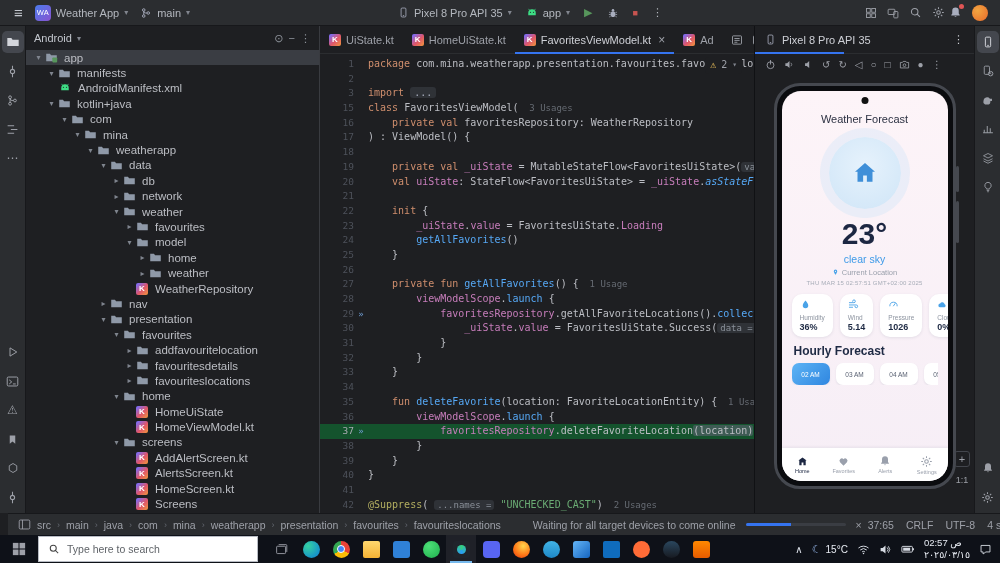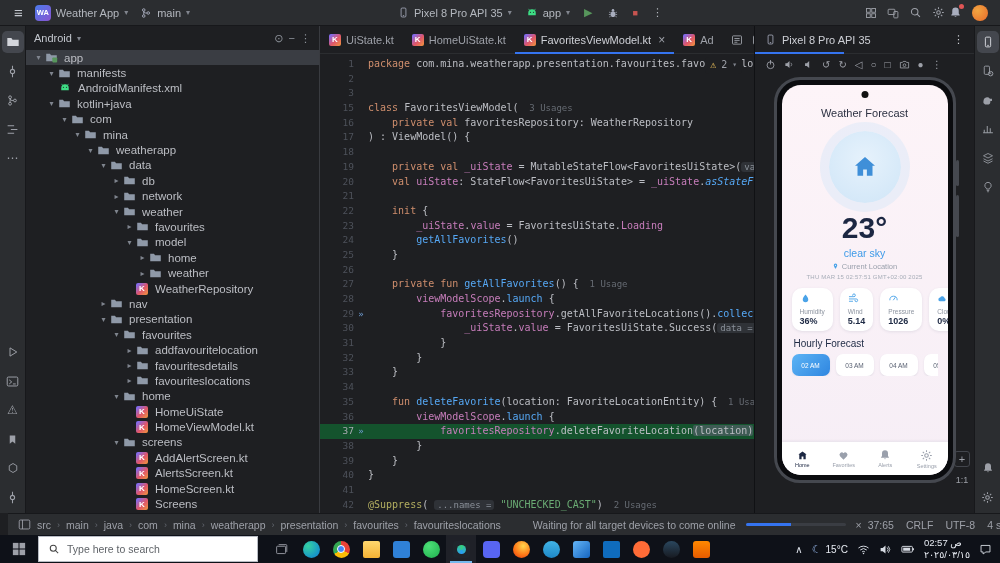--- a/index.html
+++ b/index.html
@@ -4,21 +4,21 @@
 <style>
 *{box-sizing:border-box;margin:0;padding:0}
 html,body{width:1000px;height:563px;overflow:hidden;background:#1e1f22;font-family:"Liberation Sans",sans-serif;font-size:11px;color:#bcbec4}
 .stage{position:relative;width:1000px;height:563px}
 .ic{display:inline-flex;align-items:center;justify-content:center;color:#9da0a8;line-height:1}
 .ic svg{display:block}
 
 .titlebar{position:absolute;left:0;top:0;width:1000px;height:26px;background:#2b2d30;border-bottom:1px solid #17181b;display:flex;align-items:center;padding:0 8px;color:#b4b8bf;z-index:6}
 .tb-btn{display:flex;align-items:center;gap:5px;padding:3px 6px;border-radius:5px;white-space:nowrap}
 .hamb{font-size:15px;color:#c3c7ce;padding:0 6px}
-.proj-badge{width:16px;height:16px;border-radius:4px;background:linear-gradient(135deg,#4b7bec,#8854d0);color:#fff;font-size:7.5px;font-weight:bold;display:flex;align-items:center;justify-content:center}
+.proj-badge{width:16px;height:16px;border-radius:4px;background:linear-gradient(135deg,#4b7bec,#8854d0);color:#fff;font-size:7.5px;font-weight:normal;display:flex;align-items:center;justify-content:center}
 .chev{font-size:8px;color:#81858e}
 .tb-center{display:flex;align-items:center;gap:2px;margin-left:auto;margin-right:auto}
 .tb-right{display:flex;align-items:center;gap:10px;padding-right:4px}
 .avatar{width:16px;height:16px;border-radius:50%;background:radial-gradient(circle at 35% 35%,#f2a541,#e86a2a)}
 .bell-wrap{position:relative}
 .bell-dot{position:absolute;right:-2px;top:-2px;width:5px;height:5px;border-radius:50%;background:#e05555}
 .play{color:#57965c;font-size:11px}
 .stopic{color:#c75450;font-size:9px}
 
 .strip{position:absolute;top:26px;width:26px;height:487px;background:#2b2d30;display:flex;flex-direction:column;align-items:center;padding:5px 0;gap:7px;z-index:5}
@@ -59,36 +59,36 @@
 .usage{color:#666b73;font-size:9px}
 .selhl{background:#3e5b54;border-radius:2px}
 .inspect{position:absolute;top:3px;right:12px;display:flex;align-items:center;gap:5px;color:#9da0a8;font-size:10px;background:#1e1f22;padding:1px 5px;border-radius:4px}
 .warn-tri{color:#f2c55c;font-size:10px}
 
 .device-panel{position:absolute;left:754px;top:26px;width:220px;height:487px;background:#1e1f22;border-left:1px solid #101114;display:flex;flex-direction:column;z-index:4}
 .dev-tabbar{height:28px;display:flex;align-items:center;gap:6px;padding:0 10px;font-size:11px;color:#ced0d6;border-bottom:1px solid #2b2d30;position:relative}
 .dev-tabbar::after{content:"";position:absolute;left:0;right:130px;bottom:-1px;height:2px;background:#3574f0}
 .dev-toolbar{height:21px;display:flex;align-items:center;gap:8px;padding:0 10px;color:#9da0a8;font-size:10px}
 .phone-wrap{flex:1;display:flex;justify-content:center;position:relative}
-.phone{width:182px;height:406px;background:#0b0c0f;border:3px solid #45484f;border-radius:26px;padding:5px;position:relative;margin-top:2px}
+.phone{width:182px;height:406px;background:#0b0c0f;border:3px solid #45484f;border-radius:26px;padding:5px;position:relative;margin-top:8px}
 .sbtn{position:absolute;right:-6px;width:3px;background:#45484f;border-radius:2px}
 .sbtn.b1{top:80px;height:26px}.sbtn.b2{top:115px;height:42px}
 .screenp{width:100%;height:100%;border-radius:19px;background:linear-gradient(180deg,#fdf4f8,#f6eef6);overflow:hidden;display:flex;flex-direction:column;position:relative}
 .cam{position:absolute;top:6px;left:50%;transform:translateX(-50%);width:7px;height:7px;background:#111;border-radius:50%}
 .app-title{margin-top:22px;text-align:center;font-size:11px;color:#2c3142}
 .big-circle{width:72px;height:72px;border-radius:50%;background:radial-gradient(circle at 50% 40%,#e6f2fc,#cfe5f7);margin:12px auto 0;display:flex;align-items:center;justify-content:center;box-shadow:0 0 0 9px rgba(207,229,247,.38)}
 .temp{text-align:center;font-size:30px;color:#1c2742;font-weight:bold;margin-top:10px;line-height:1}
 .cond{text-align:center;font-size:10.5px;color:#3d9ae8;margin-top:4px}
 .locrow{display:flex;justify-content:center;align-items:center;gap:3px;font-size:7.5px;color:#9aa0ac;margin-top:3px}
 .dt{font-size:6px;color:#a7adb8;text-align:center;margin-top:3px;letter-spacing:.2px}
 .cards{display:grid;grid-template-columns:1fr 1fr 1fr 1fr;gap:7px;margin:8px 10px 0}
 .card{background:#fff;border-radius:10px;padding:5px 8px;box-shadow:0 1px 3px rgba(40,60,90,.1)}
 .card .lab{font-size:6.5px;color:#8d94a0;margin-top:2px}
 .card .val{font-size:9px;color:#1e2a44;font-weight:bold;margin-top:1px}
-.hf-title{margin:7px 12px 5px;font-size:10px;font-weight:normal;color:#1e2a44}
+.hf-title{margin:7px 12px 5px;font-size:12px;font-weight:bold;color:#1e2a44}
 .hours{display:flex;gap:6px;margin:0 10px;overflow:hidden}
 .chip{flex:none;width:38px;height:22px;border-radius:7px;background:#fff;display:flex;align-items:center;justify-content:center;font-size:6.5px;color:#5a6273;box-shadow:0 1px 2px rgba(40,60,90,.1)}
 .chip.active{background:linear-gradient(135deg,#5db4f5,#2f86e0);color:#fff}
 .pnav{margin-top:auto;background:#fff;height:33px;display:flex;border-radius:0 0 18px 18px;box-shadow:0 -1px 3px rgba(40,60,90,.08)}
 .pnav-item{flex:1;display:flex;flex-direction:column;align-items:center;justify-content:center;gap:1px;color:#9aa0ac;font-size:5.5px}
 .pnav-item.active{color:#1c2742}
 .zoomcol{position:absolute;right:4px;bottom:28px;display:flex;flex-direction:column;gap:8px;align-items:center;color:#9da0a8;font-size:9px}
 .zbtn{width:16px;height:16px;border:1px solid #43464d;border-radius:3px;display:flex;align-items:center;justify-content:center;font-size:11px}
 
 .statusbar{position:absolute;left:8px;top:513px;width:1000px;height:22px;background:#2b2d30;border-top:1px solid #17181b;display:flex;align-items:center;padding:0 10px;gap:6px;font-size:10.5px;color:#9da0a8;z-index:6}
@@ -616,20 +616,21 @@
             <span class="ct"><span class="kw">package </span><span class="pl">com.mina.weatherapp.presentation.favourites.favouritesloc</span></span>
           </div>
           <div class="cl">
             <span class="gut">2</span>
             <span class="mkr"></span>
             <span class="ct"></span>
           </div>
           <div class="cl">
             <span class="gut">3</span>
             <span class="mkr"></span>
+            <span class="ct"><span class="kw">import </span><span class="fold">...</span></span>
           </div>
           <div class="cl">
             <span class="gut">15</span>
             <span class="mkr"></span>
             <span class="ct"><span class="kw">class </span><span class="pl">FavoritesViewModel(</span><span class="usage">  3 Usages</span></span>
           </div>
           <div class="cl">
             <span class="gut">16</span>
             <span class="mkr"></span>
             <span class="ct"><span class="kw">    private val </span><span class="pl">favoritesRepository: WeatherRepository</span></span>

